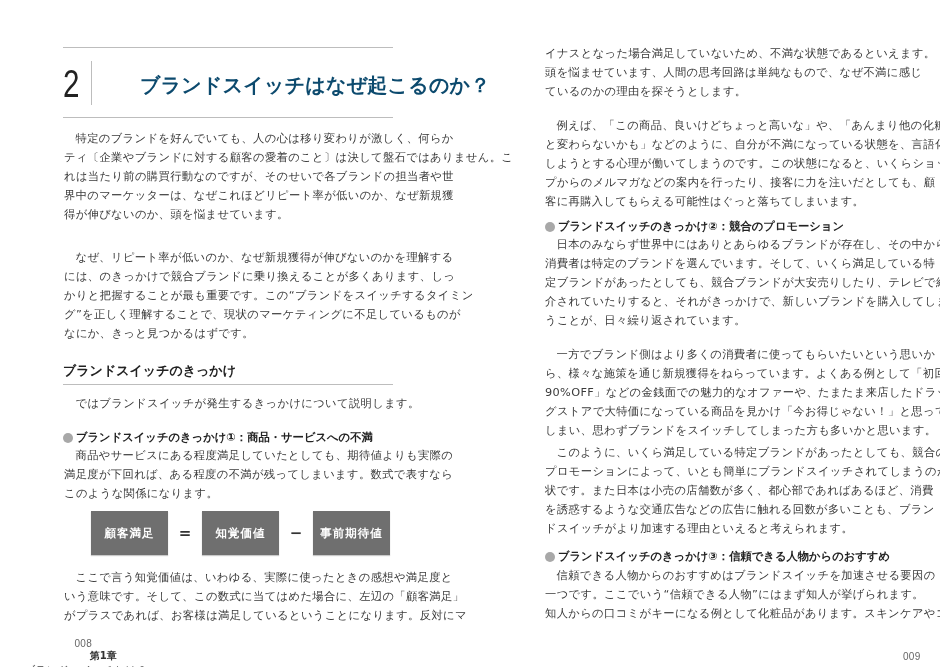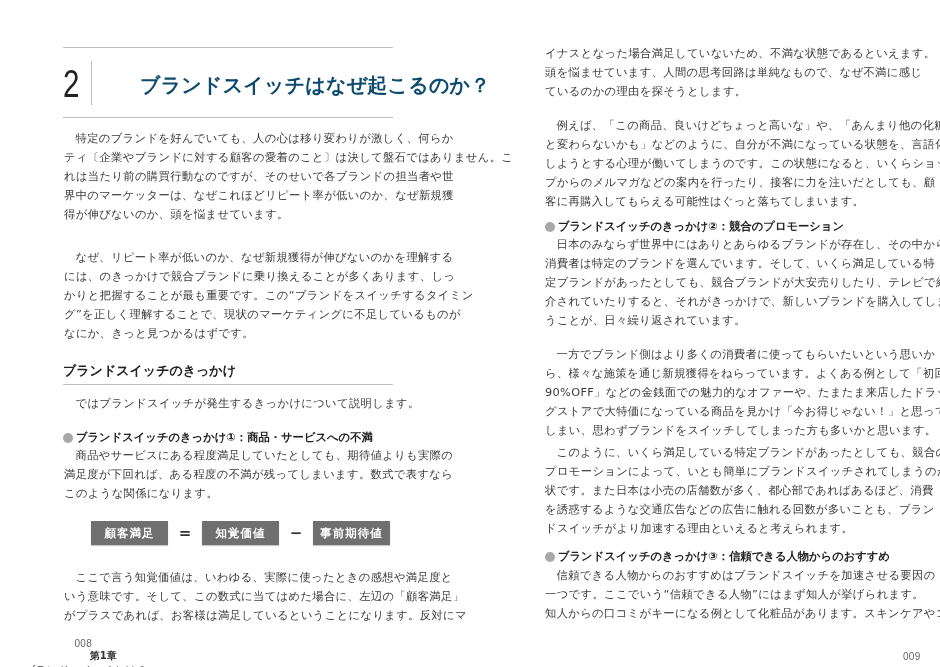--- a/index.html
+++ b/index.html
@@ -20,21 +20,21 @@
     .text-block { position: absolute; font-size: 11.3px; line-height: 19px; color: #3a3a3a; letter-spacing: 0.35px; }
     .text-block p { white-space: nowrap; }
     .indent { padding-left: 11.5px; }
 
     .section-head { position: absolute; left: 63px; top: 362px; font-size: 13px; font-weight: bold; color: #222; white-space: nowrap; }
 
     .bullet-head { position: absolute; font-size: 11.3px; font-weight: bold; color: #222; white-space: nowrap; line-height: 19px; display: flex; align-items: center; }
     .bullet-dot { display: inline-block; width: 10px; height: 10px; border-radius: 50%; background: #a8a8a8; margin-right: 3px; }
 
     .formula { position: absolute; left: 91px; top: 519px; height: 28px; display: flex; align-items: center; }
-    .formula-box { width: 77px; height: 24px; background: #6f6f6f; color: #ffffff; font-size: 11.5px; font-weight: bold; display: flex; align-items: center; justify-content: center; letter-spacing: 1px; box-shadow: 0 1px 1px #c9c9c9; }
+    .formula-box { width: 77px; height: 44px; background: #6f6f6f; color: #ffffff; font-size: 11.5px; font-weight: bold; display: flex; align-items: center; justify-content: center; letter-spacing: 1px; box-shadow: 0 1px 1px #c9c9c9; }
     .formula-op { width: 34px; text-align: center; font-size: 15px; font-weight: bold; color: #333; }
 
     .footer-left { position: absolute; left: 19px; top: 638px; display: flex; align-items: center; white-space: nowrap; flex-direction: column; }
     .page-num { font-family: "Liberation Sans", sans-serif; font-size: 10px; color: #666; letter-spacing: 0.3px; }
     .footer-chapter { margin-left: 40px; font-size: 10px; font-weight: bold; color: #333; }
     .footer-title { margin-left: 5px; font-size: 11px; color: #444; }
     .footer-right { position: absolute; left: 433px; top: 638px; margin-top: 7px; }
   </style>
 </head>
 <body>

